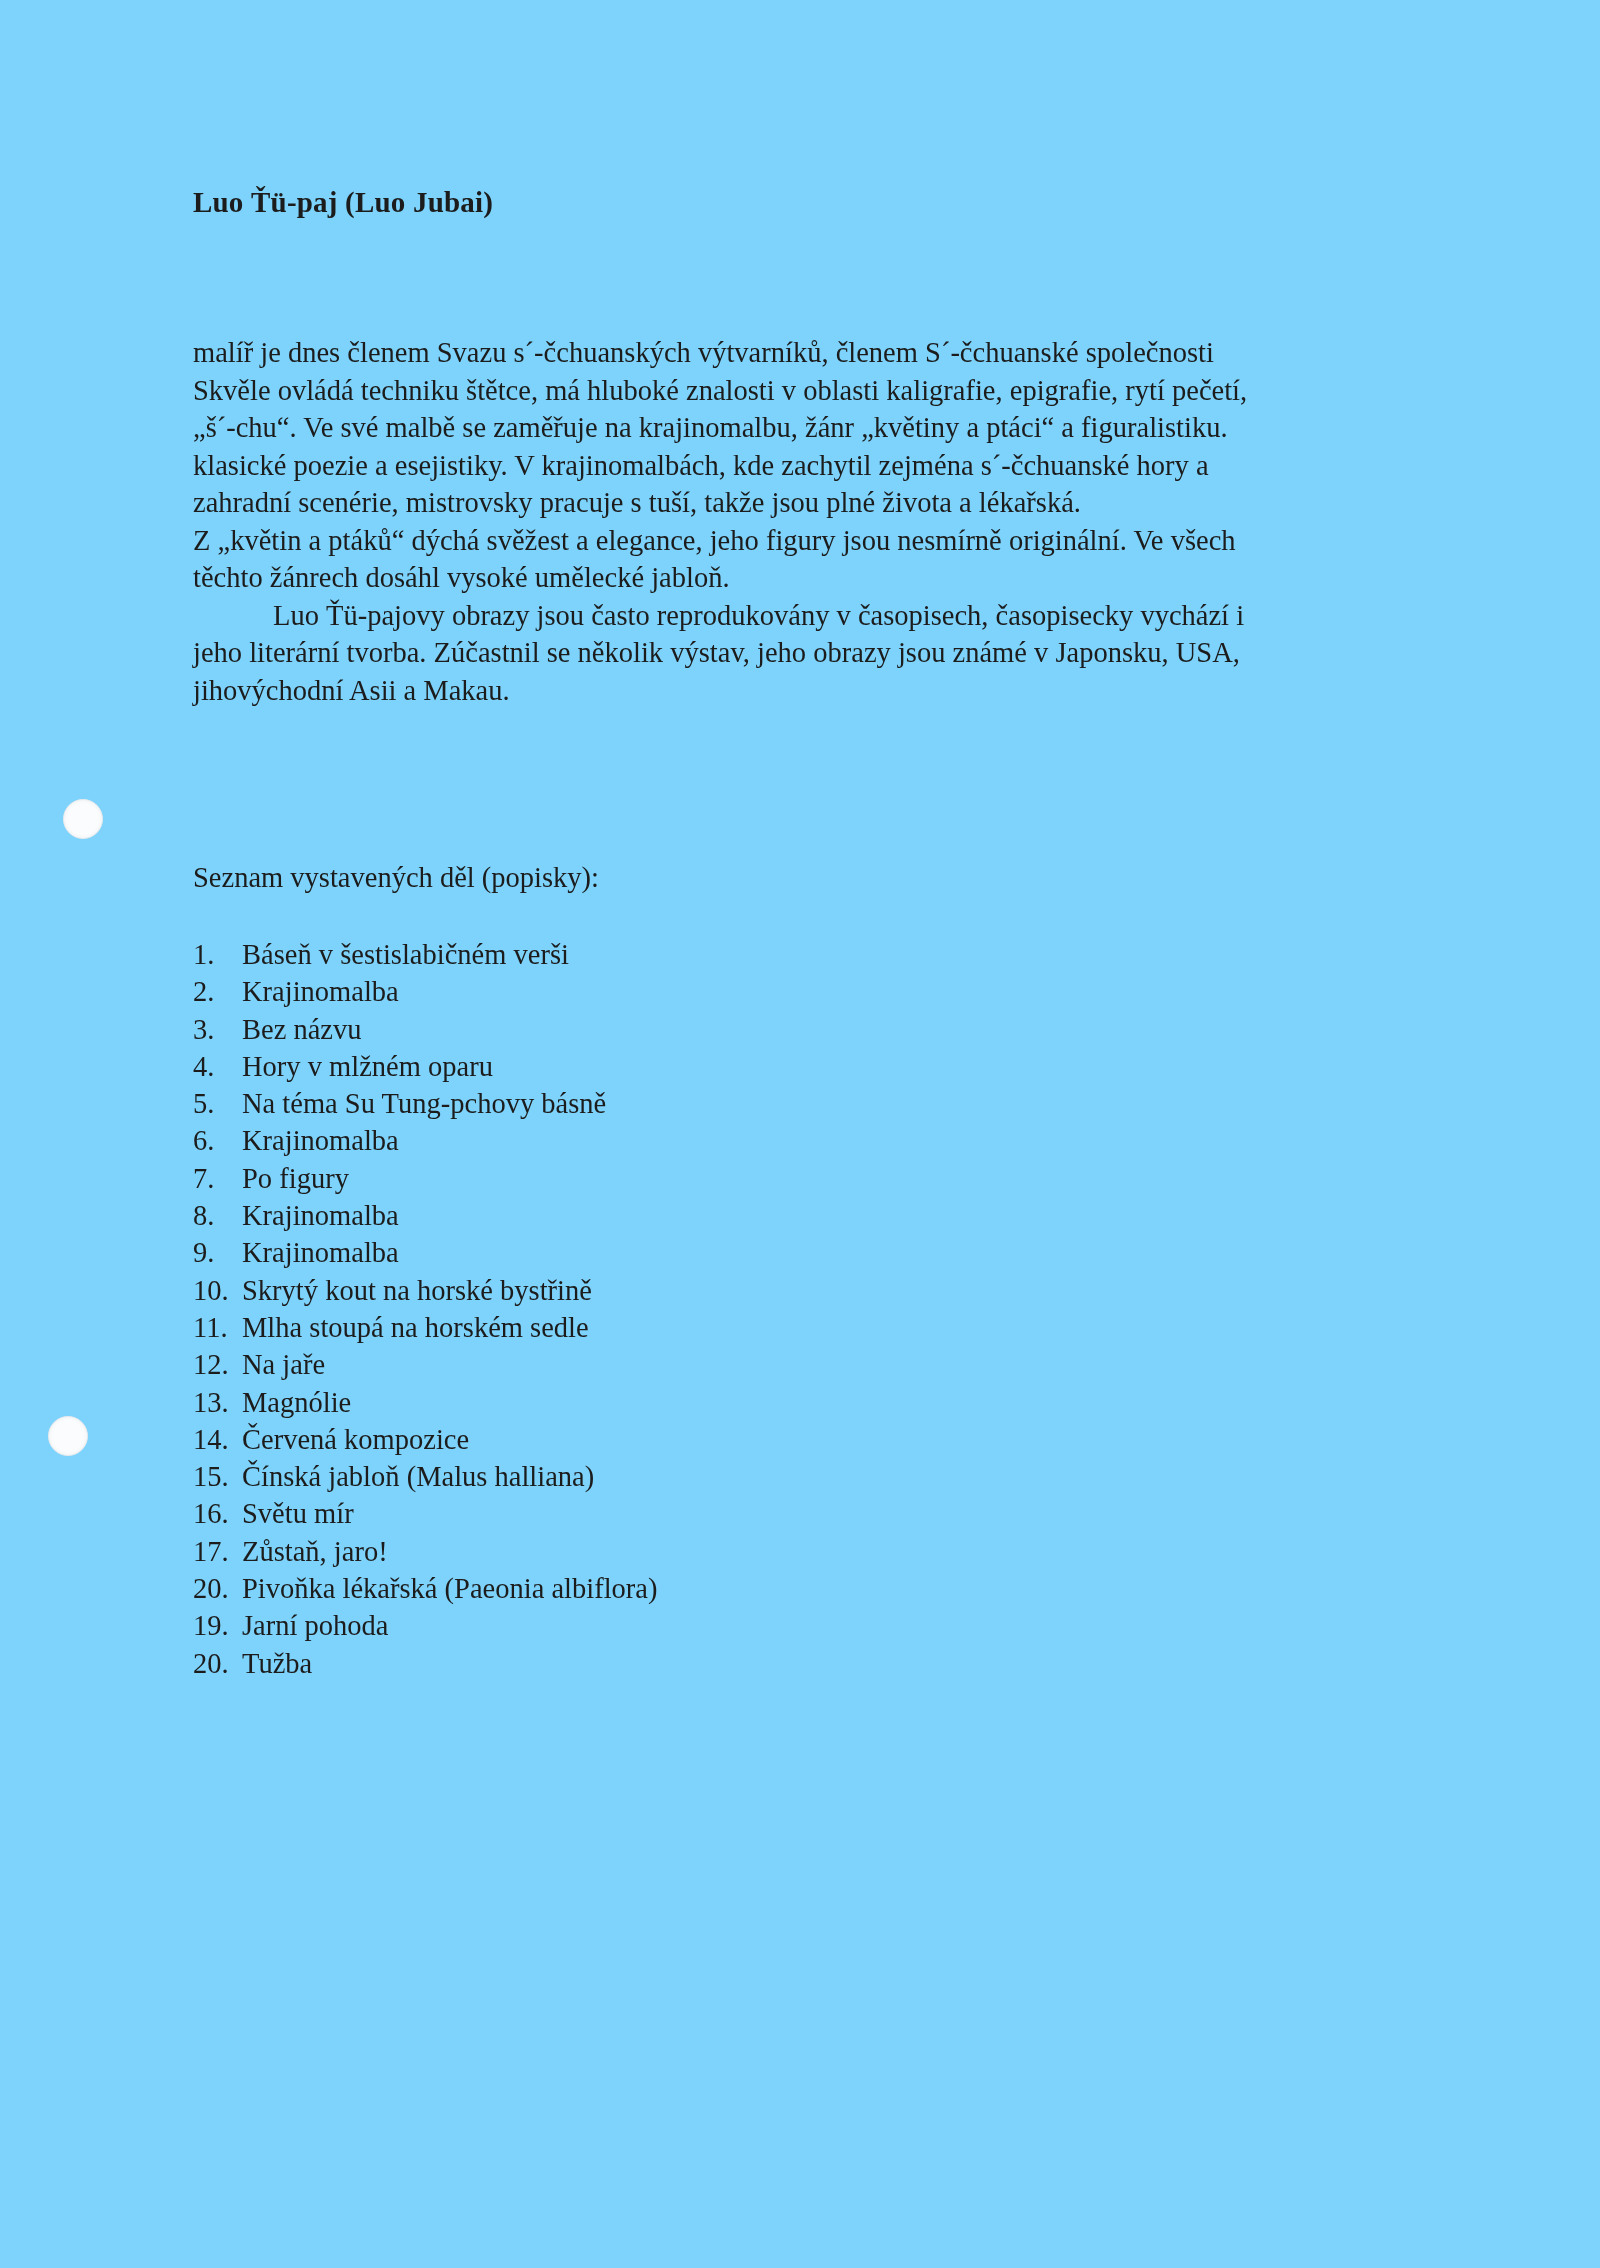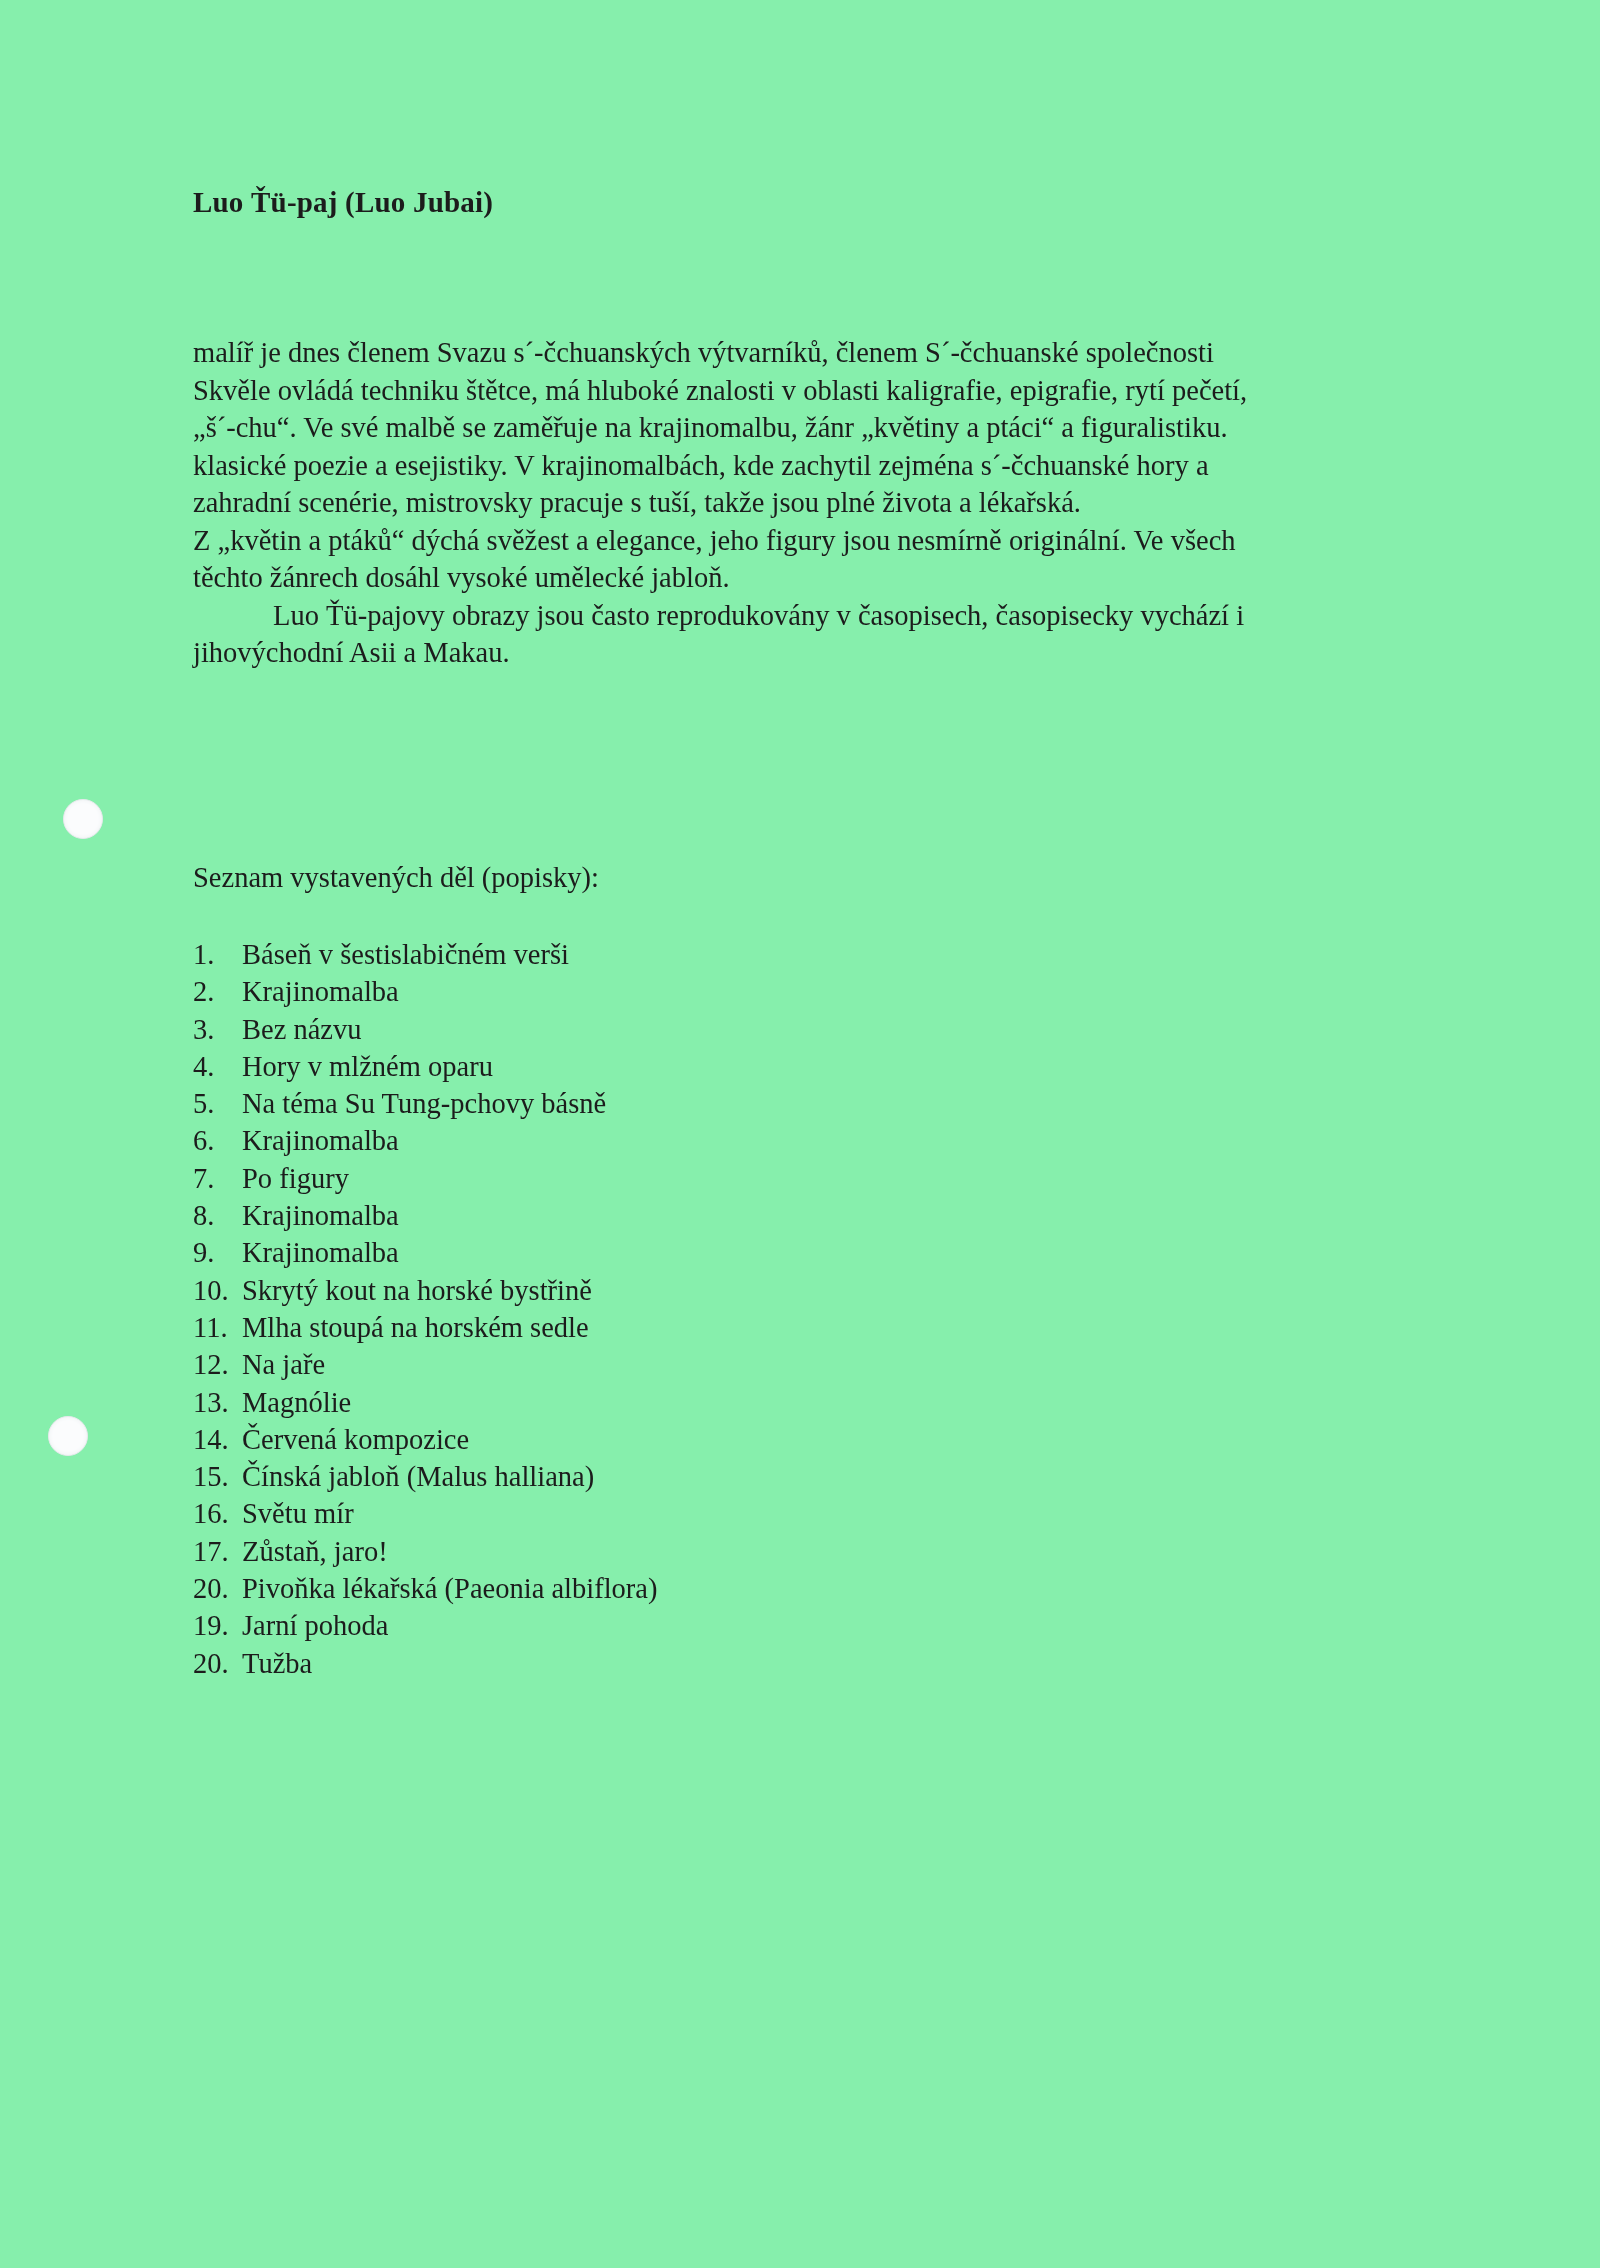--- a/index.html
+++ b/index.html
@@ -1,20 +1,20 @@
 <!DOCTYPE html>
 <html><head>
 <meta charset="utf-8">
 <style>
   html, body { margin: 0; padding: 0; background: #ffffff; }
   body {
     width: 1600px; height: 2268px; position: relative; overflow: hidden;
     font-family: "Liberation Serif", "DejaVu Serif", serif; color: #1c1c1c;
   }
-  .page { position: absolute; left: 0; top: 0; width: 1600px; height: 2268px; background: #86efac; }
+  .page { position: absolute; left: 0; top: 0; width: 1600px; height: 2268px; background: #7dd3fc; }
   .title {
     position: absolute; left: 193px; top: 186px;
     font-size: 29px; font-weight: bold; letter-spacing: 0.2px;
   }
   .bio {
     position: absolute; left: 193px; top: 334px; width: 1215px;
     font-size: 28.5px; line-height: 37.5px;
   }
   .bio p { margin: 0; text-indent: 80px; text-align: justify; }
   .bio .line { display: block; white-space: nowrap; }
@@ -48,20 +48,21 @@
       <span class="line" style="margin-left:-80px">malíř je dnes členem Svazu s´-čchuanských výtvarníků, členem S´-čchuanské společnosti</span>
       <span class="line" style="margin-left:-80px">Skvěle ovládá techniku štětce, má hluboké znalosti v oblasti kaligrafie, epigrafie, rytí pečetí,</span>
       <span class="line" style="margin-left:-80px">„š´-chu“. Ve své malbě se zaměřuje na krajinomalbu, žánr „květiny a ptáci“ a figuralistiku.</span>
       <span class="line" style="margin-left:-80px">klasické poezie a esejistiky. V krajinomalbách, kde zachytil zejména s´-čchuanské hory a</span>
       <span class="line" style="margin-left:-80px">zahradní scenérie, mistrovsky pracuje s tuší, takže jsou plné života a lékařská.</span>
       <span class="line" style="margin-left:-80px">Z „květin a ptáků“ dýchá svěžest a elegance, jeho figury jsou nesmírně originální. Ve všech</span>
       <span class="line" style="margin-left:-80px">těchto žánrech dosáhl vysoké umělecké jabloň.</span>
     </p>
     <p>
       <span class="line">Luo Ťü-pajovy obrazy jsou často reprodukovány v časopisech, časopisecky vychází i</span>
+      <span class="line" style="margin-left:-80px">jeho literární tvorba. Zúčastnil se několik výstav, jeho obrazy jsou známé v Japonsku, USA,</span>
       <span class="line" style="margin-left:-80px">jihovýchodní Asii a Makau.</span>
     </p>
   </div>
 
   <div class="list-heading">Seznam vystavených děl (popisky):</div>
 
   <ul class="works" id="works-list">
       <li>
         <span class="num">1.</span>
         <span>Báseň v šestislabičném verši</span>

